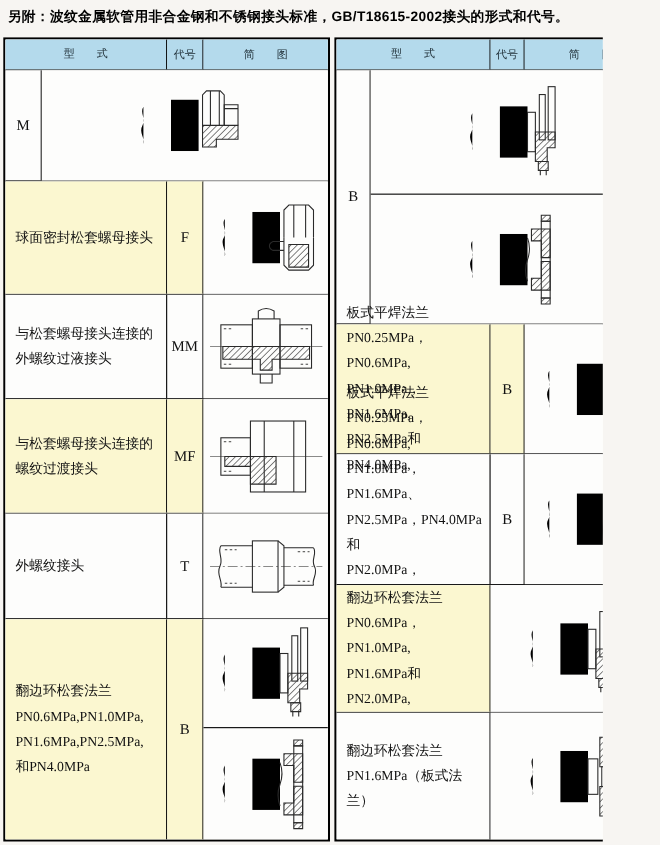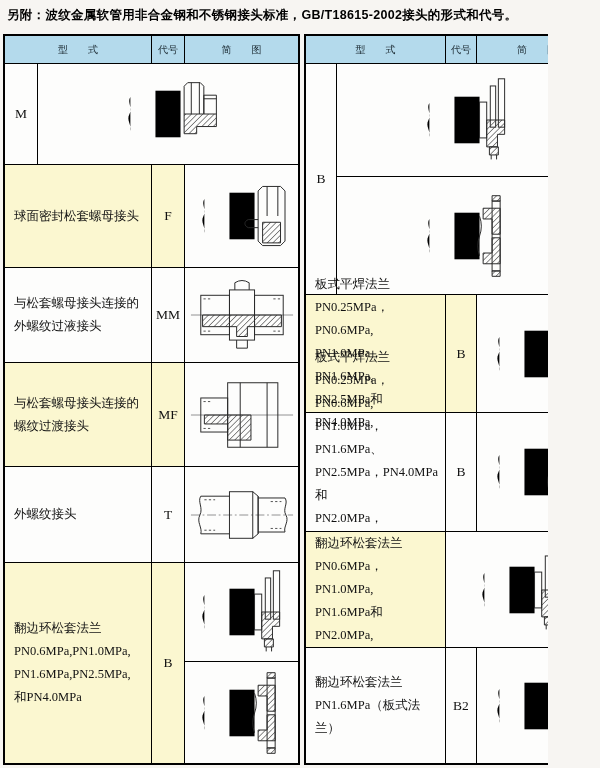--- a/index.html
+++ b/index.html
@@ -319,21 +319,20 @@
               <svg class="diag-svg" viewBox="0 0 120 96">
                 <use href="#d-fl-up"></use>
               </svg>
             </div>
         </div>
       </div>
 
       <div class="row last" style="height:115px">
         <div class="cell type">翻边环松套法兰
 PN1.6MPa（板式法兰）</div>
-        <div class="cell code">B2</div>
         <div class="cell diag">
           <div class="subdiag">
               <svg class="diag-svg" viewBox="0 0 120 96">
                 <use href="#d-fl-groove"></use>
               </svg>
             </div>
         </div>
       </div>
     </div>
 

